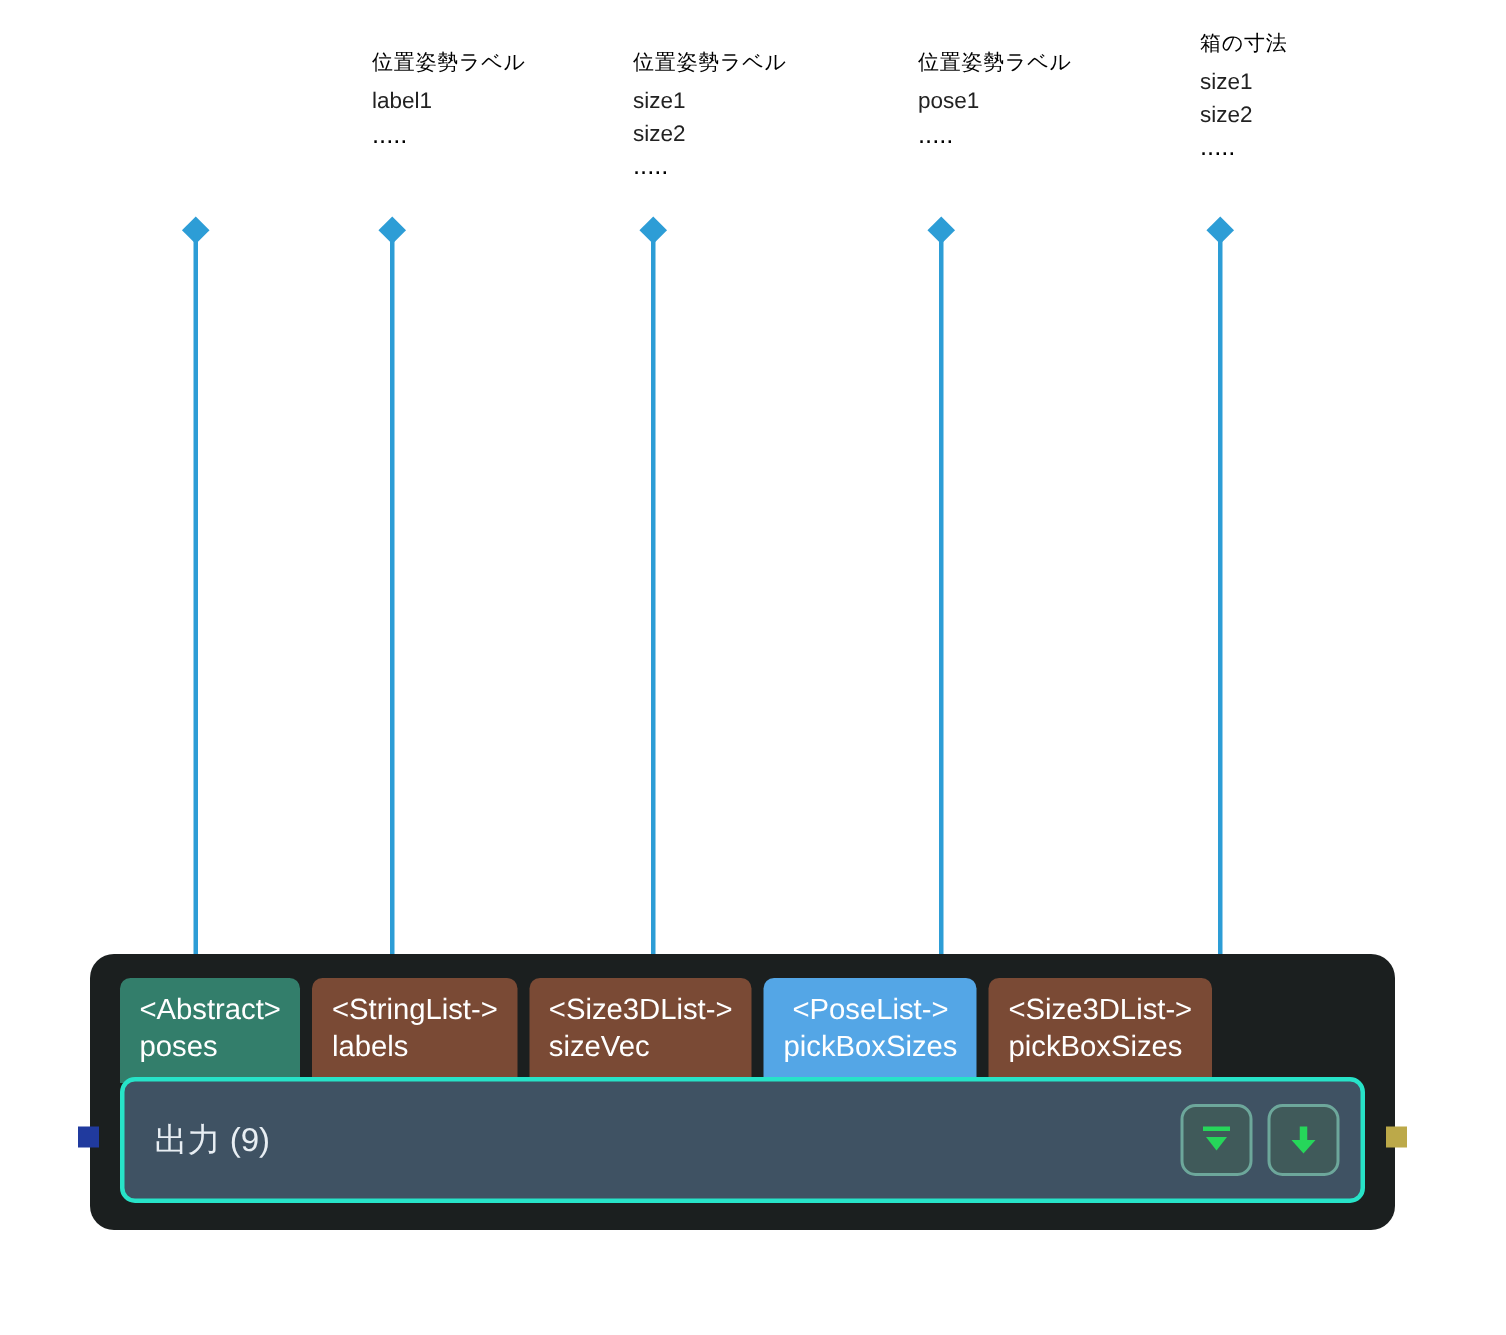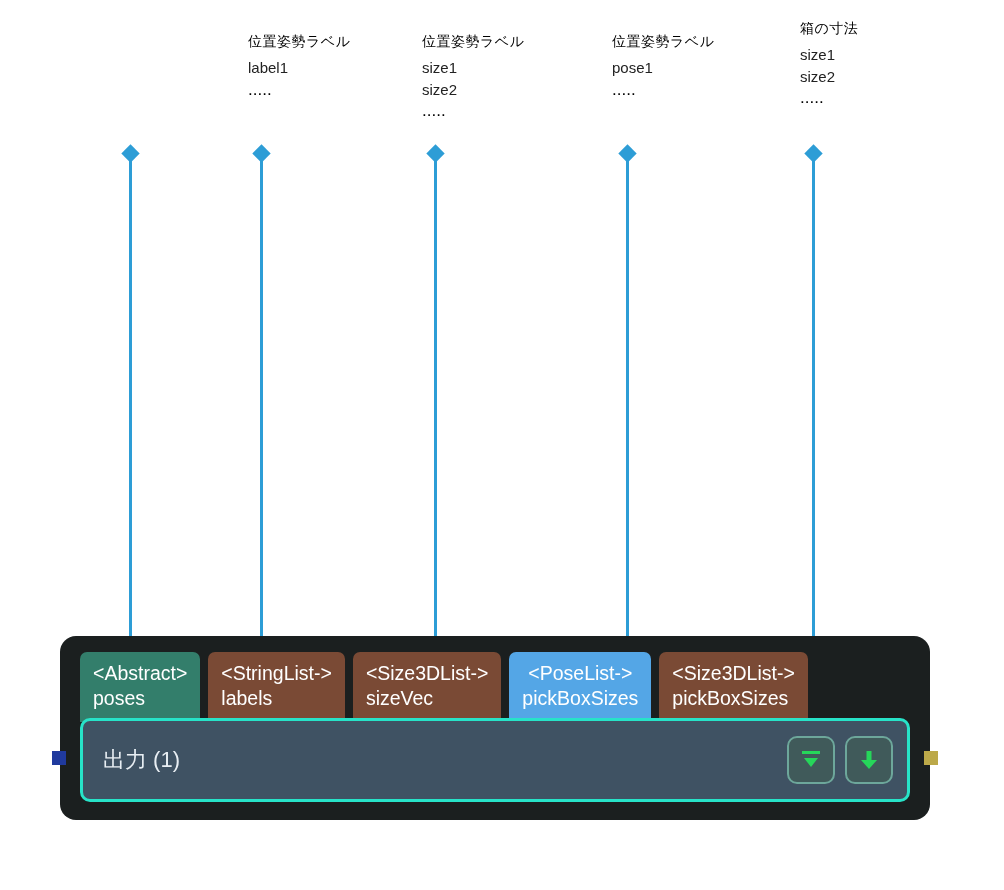--- a/index.html
+++ b/index.html
@@ -105,21 +105,21 @@
         <span class="type">&lt;PoseList-&gt;</span>
         <span class="name">pickBoxSizes</span>
       </div>
       <div class="port p-brown">
         <span class="type">&lt;Size3DList-&gt;</span>
         <span class="name">pickBoxSizes</span>
       </div>
     </div>
 
     <div class="node-body">
-      <div class="node-title">出力 (1)</div>
+      <div class="node-title">出力 (9)</div>
 
       <div class="icon-btn">
         <svg width="22" height="22" viewBox="0 0 22 22">
           <rect x="2" y="2" width="18" height="3" fill="#26d65a"></rect>
           <polygon points="4,9 18,9 11,18" fill="#26d65a"></polygon>
         </svg>
       </div>
       <div class="icon-btn">
         <svg width="22" height="22" viewBox="0 0 22 22">
           <rect x="8.5" y="2" width="5" height="10" fill="#26d65a"></rect>

